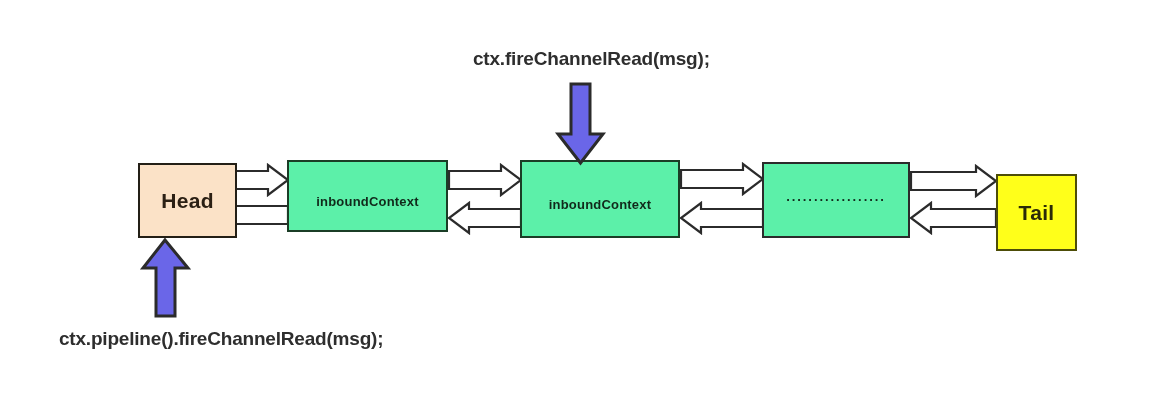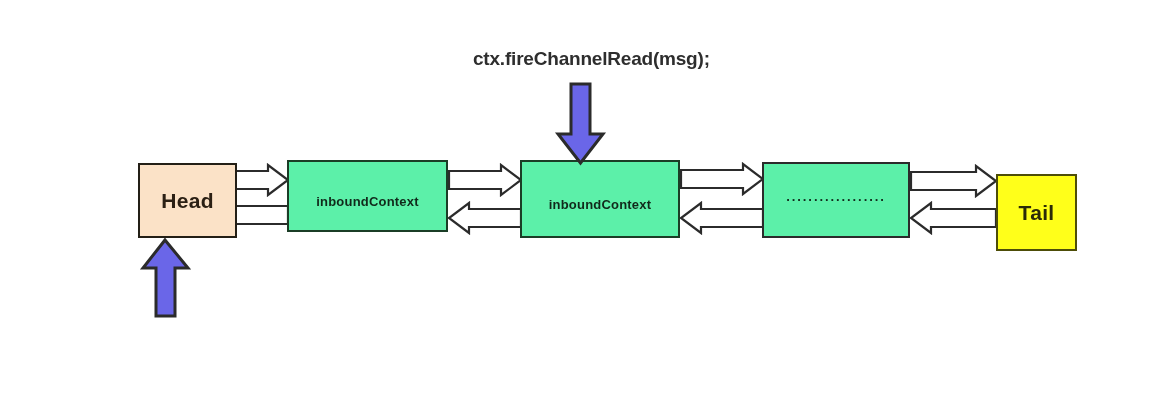--- a/index.html
+++ b/index.html
@@ -143,14 +143,15 @@
 
   <svg class="overlay" viewBox="0 0 1158 414" xmlns="http://www.w3.org/2000/svg">
 
     <polygon points="571,84 590,84 590,134 603,134 580.5,163 558,134 571,134" fill="#6a66e8" stroke="#2b2b2b" stroke-width="3" stroke-linejoin="miter"></polygon>
 
     <polygon points="165,240 188,268 175,268 175,316 156,316 156,268 143,268" fill="#6a66e8" stroke="#2b2b2b" stroke-width="3" stroke-linejoin="miter"></polygon>
   </svg>
 
   <div class="code-label" style="left:473px; top:48px;">ctx.fireChannelRead(msg);</div>
 
+  <div class="code-label" style="left:59px; top:328px;">ctx.pipeline().fireChannelRead(msg);</div>
 
 </div>
 
 </body></html>

